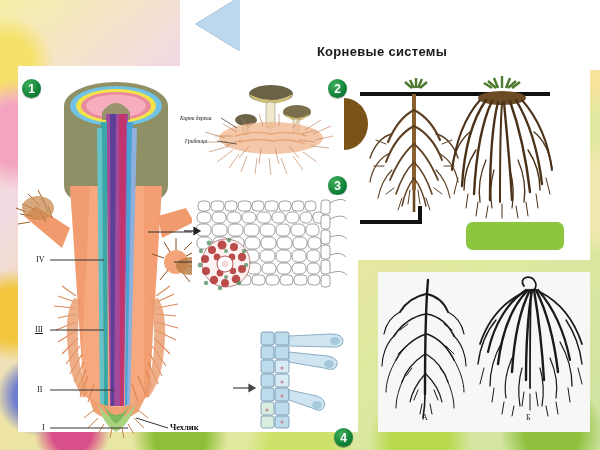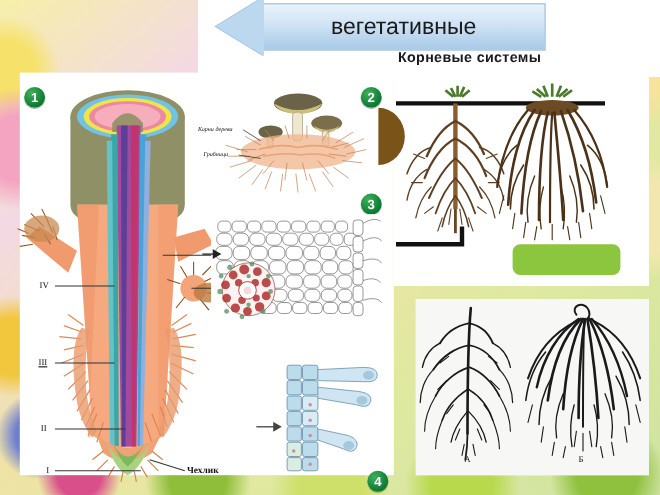--- a/index.html
+++ b/index.html
@@ -59,21 +59,21 @@
     position:absolute;left:0;top:-6px;width:0;height:0;
     border-top:27px solid transparent;border-bottom:27px solid transparent;
     border-right:44px solid #bcd8ee;
     filter:drop-shadow(-1px 0 0 #8fb4d6);
   }
   #banner-text{
     font-size:21px;color:#1b1b1b;font-family:"Liberation Sans", sans-serif;
     position:relative;z-index:3;
   }
   #subtitle{
-    position:absolute;left:272px;top:44px;width:220px;text-align:right;
+    position:absolute;left:272px;top:44px;width:220px;text-align:center;
     font-size:13px;font-weight:bold;color:#1a1a1a;letter-spacing:.3px;
   }
 
   
   .badge{
     position:absolute;width:19px;height:19px;border-radius:50%;
     background:radial-gradient(circle at 35% 30%,#3fae5a 0%,#0b7a33 70%,#055c24 100%);
     color:#fff;font-size:12px;font-weight:bold;
     display:flex;align-items:center;justify-content:center;
     box-shadow:0 1px 1px rgba(0,0,0,.35);
@@ -113,23 +113,20 @@
 
 <div id="slide">
 
   <div class="sheet" id="sheet-top"></div>
   <div class="sheet" id="sheet-main"></div>
   <div class="sheet" id="sheet-right-top"></div>
   <div class="sheet" id="sheet-right-bot"></div>
 
 
   <div id="banner">
-    <div id="banner-body">
-      <span id="banner-text">вегетативные</span>
-    </div>
     <div id="banner-head"></div>
   </div>
   <div id="subtitle">Корневые системы</div>
 
   <div class="badge" id="badge-1">1</div>
   <div class="badge" id="badge-2">2</div>
   <div class="badge" id="badge-3">3</div>
   <div class="badge" id="badge-4">4</div>
 
   <div id="fig1">

